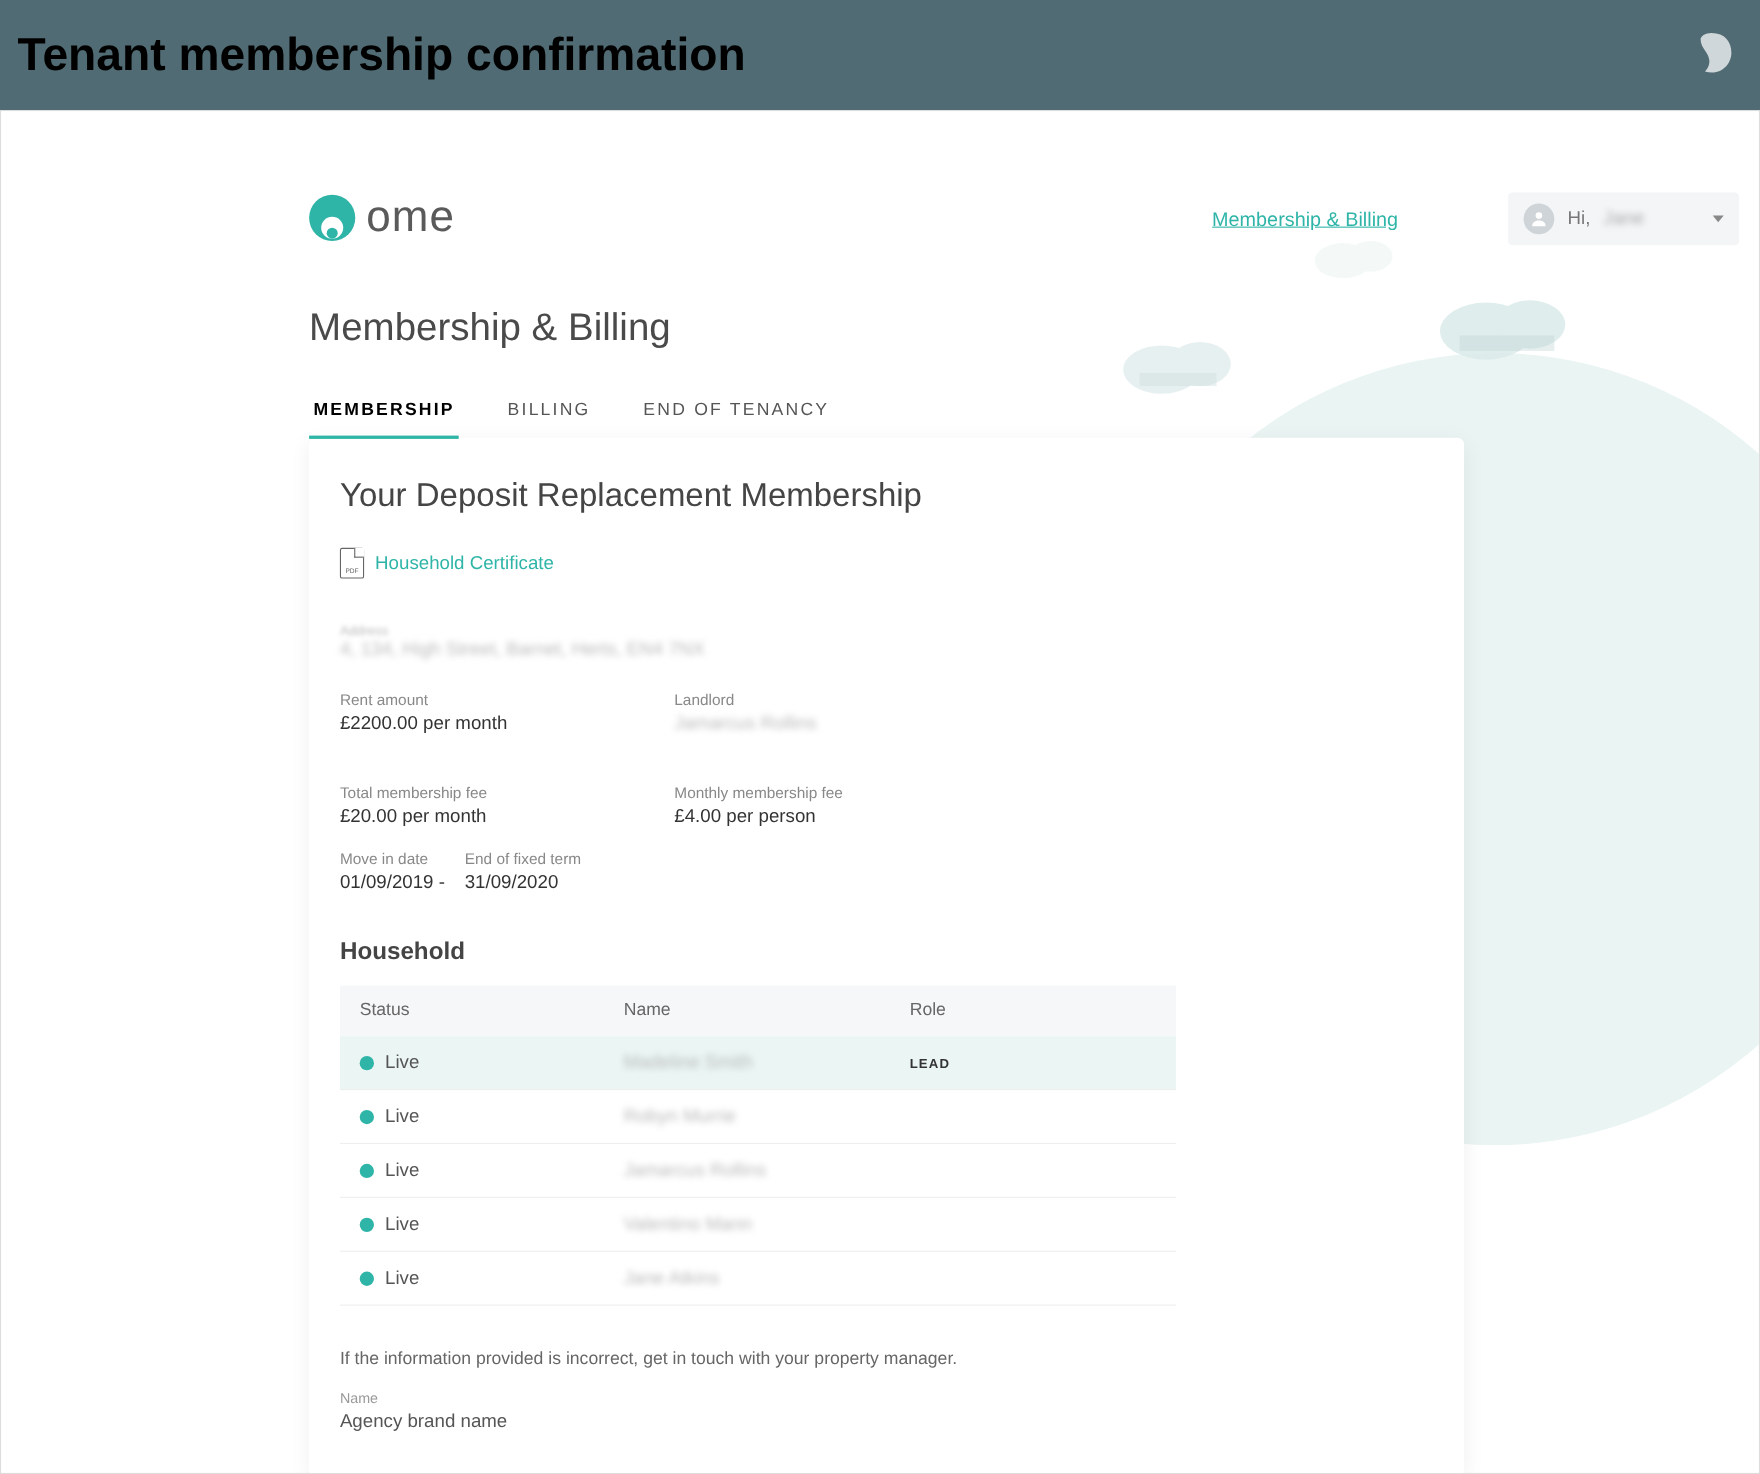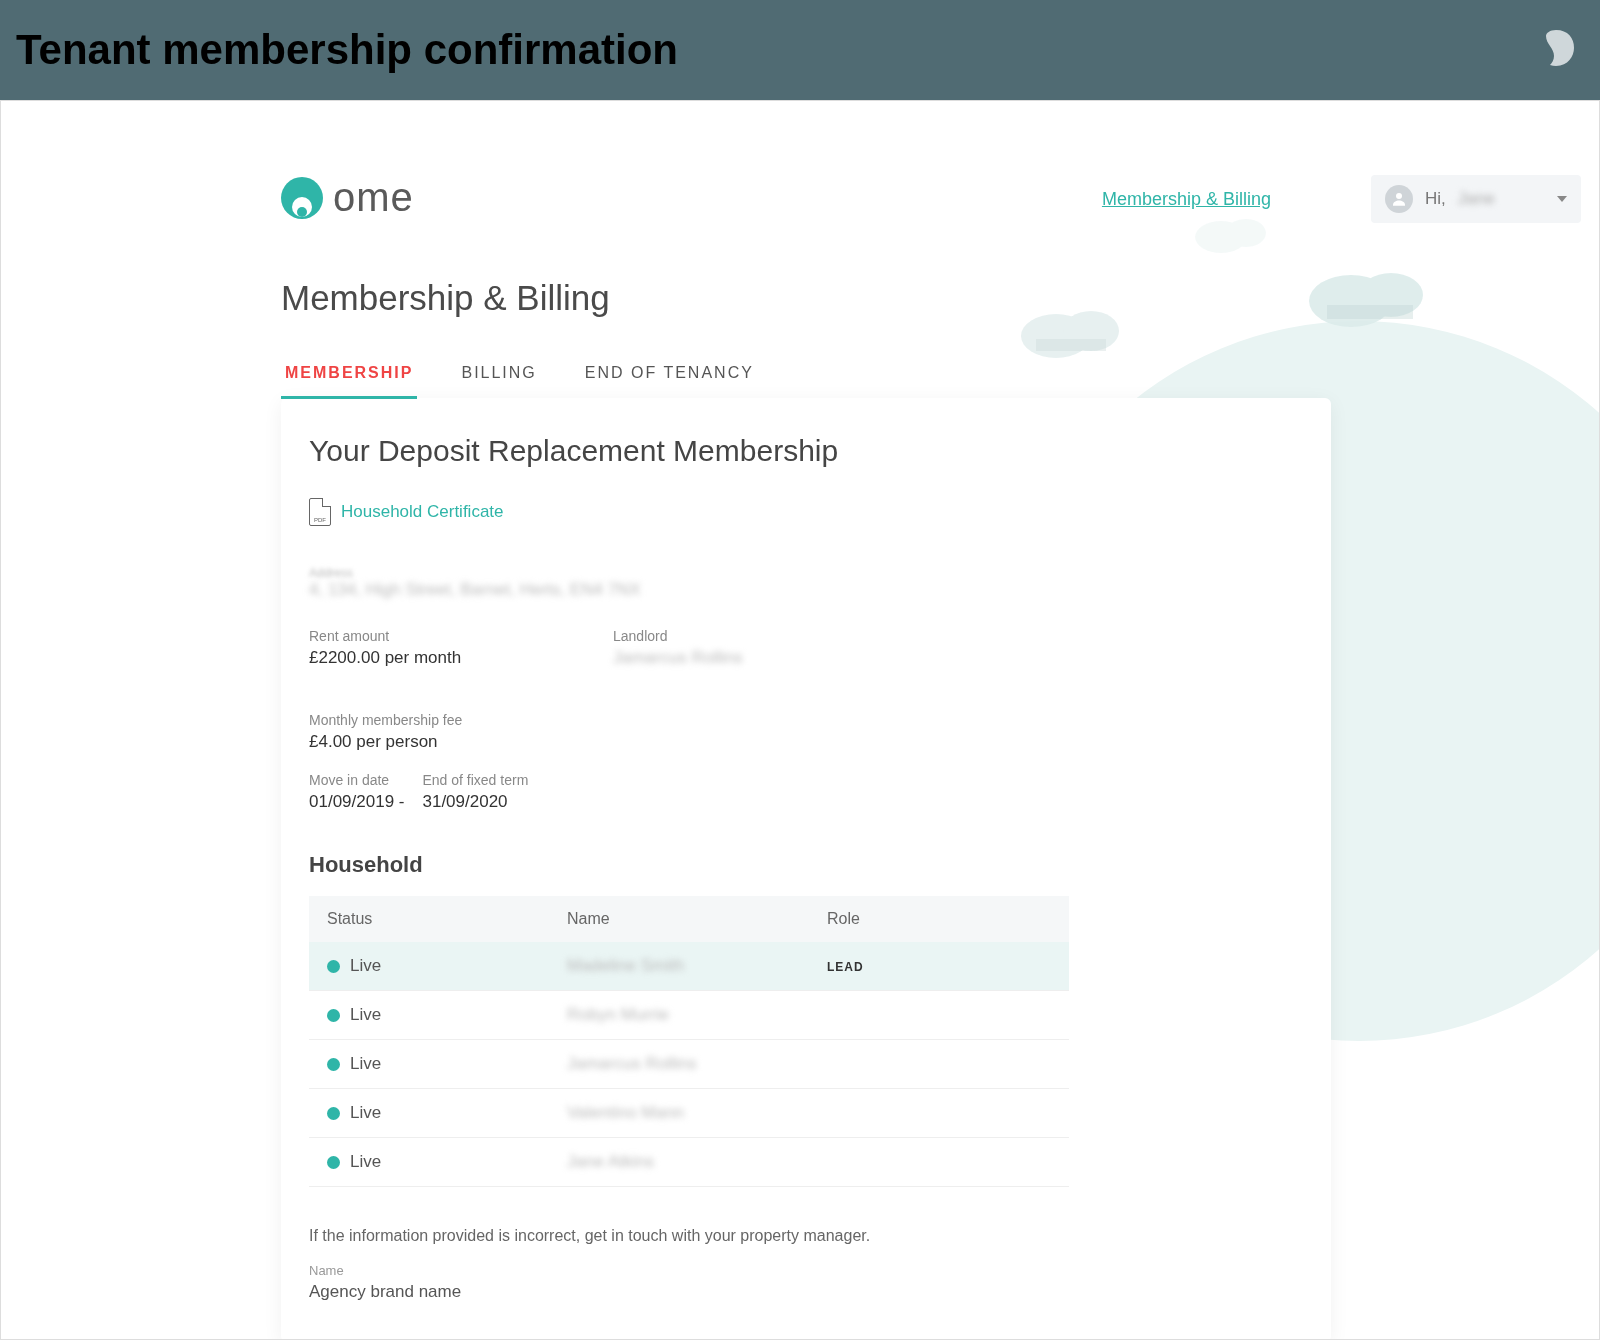--- a/index.html
+++ b/index.html
@@ -148,21 +148,21 @@
   }
   .tab {
     font-size: 16px;
     letter-spacing: 2px;
     color: #555;
     padding: 6px 4px 14px;
     cursor: pointer;
     font-weight: 500;
   }
   .tab.active {
-    color: #ef4444;
+    color: #000000;
     font-weight: 700;
     border-bottom: 3px solid #2fb5a8;
   }
 
   .card {
     background: #fff;
     border-radius: 6px;
     box-shadow: 0 4px 20px rgba(0,0,0,0.06);
     padding: 36px 28px 40px;
     width: 1050px;
@@ -346,20 +346,24 @@
       <div class="address-val">4, 134, High Street, Barnet, Herts, EN4 7NX</div>
 
       <div class="kv-grid">
         <div class="kv">
           <div class="lbl">Rent amount</div>
           <div class="val">£2200.00 per month</div>
         </div>
         <div class="kv">
           <div class="lbl">Landlord</div>
           <div class="val blurred">Jamarcus Rollins</div>
+        </div>
+        <div class="kv">
+          <div class="lbl">Total membership fee</div>
+          <div class="val">£20.00 per month</div>
         </div>
         <div class="kv">
           <div class="lbl">Monthly membership fee</div>
           <div class="val">£4.00 per person</div>
         </div>
       </div>
 
       <div class="dates">
         <div class="kv">
           <div class="lbl">Move in date</div>

